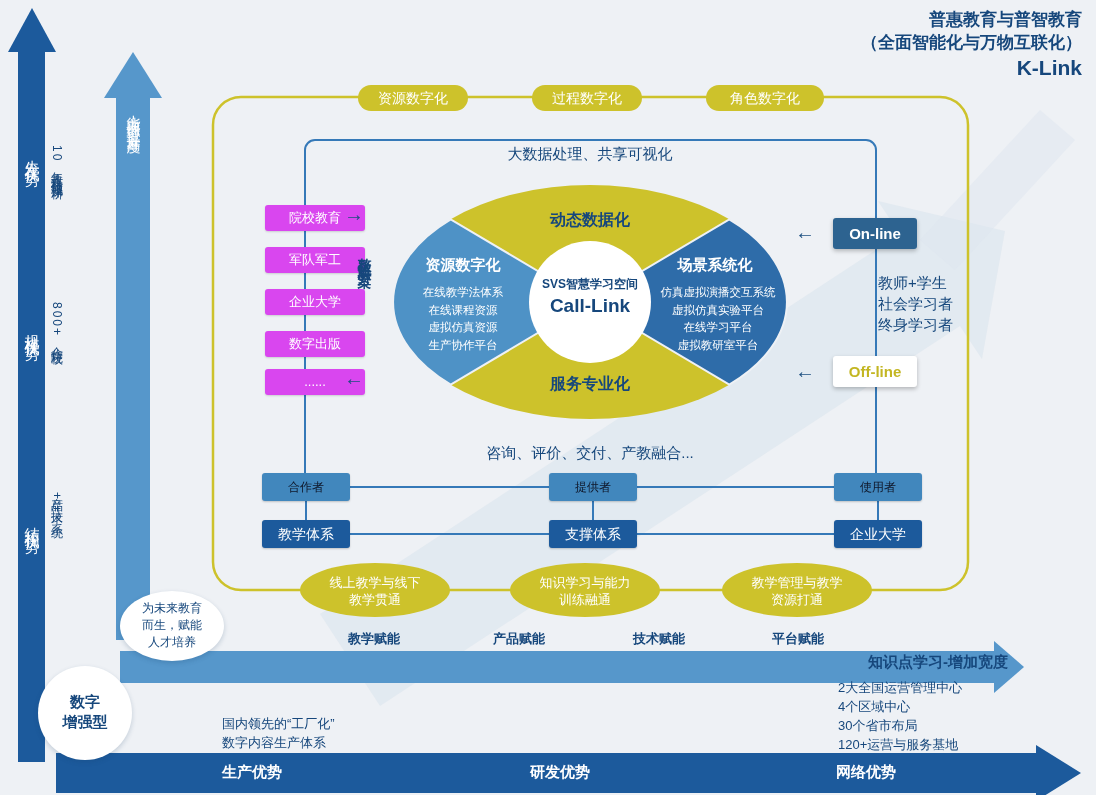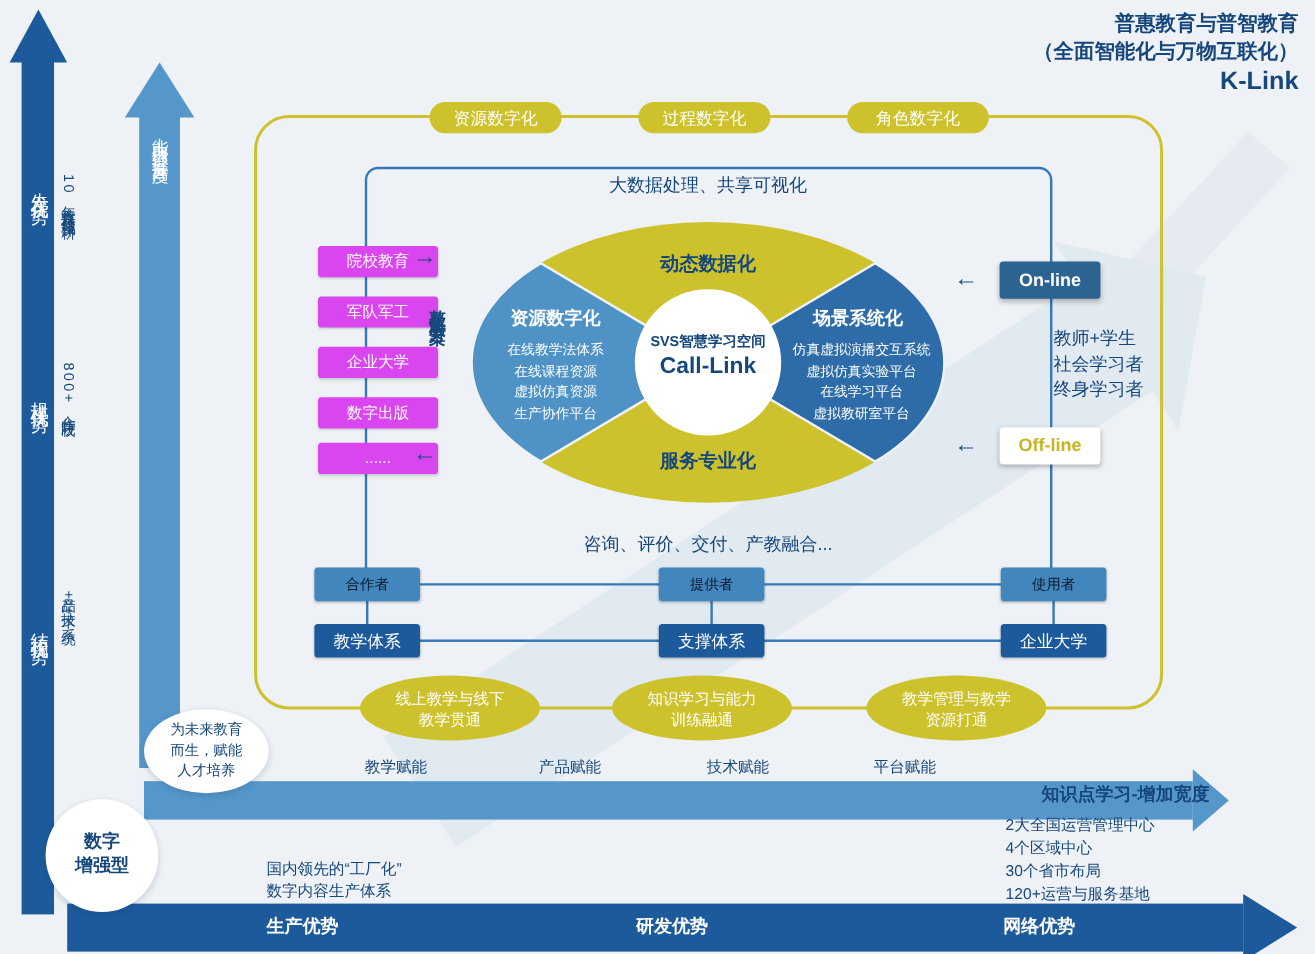--- a/index.html
+++ b/index.html
@@ -19,21 +19,21 @@
   
   .vbar{background:#1c5a9c;}
   .vbar-head{width:0;height:0;border-left:24px solid transparent;border-right:24px solid transparent;border-bottom:44px solid #1c5a9c;}
   .cap-bar{background:#5697cb;}
   .cap-head{width:0;height:0;border-left:29px solid transparent;border-right:29px solid transparent;border-bottom:46px solid #5697cb;}
   .axis-label{writing-mode:vertical-rl;color:#fff;font-size:15px;letter-spacing:4px;line-height:26px;}
   .axis-note{writing-mode:vertical-rl;color:#16477c;font-size:12px;letter-spacing:2px;line-height:16px;}
 
   .kn-bar{background:#5697cb;}
   .kn-head{width:0;height:0;border-top:26px solid transparent;border-bottom:26px solid transparent;border-left:30px solid #5697cb;}
-  .kn-label{font-size:13px;font-weight:normal;color:#16477c;text-align:left;width:96px;}
+  .kn-label{font-size:13px;font-weight:bold;color:#16477c;text-align:right;width:96px;}
   .bb-bar{background:#1c5a9c;}
   .bb-head{width:0;height:0;border-top:28px solid transparent;border-bottom:28px solid transparent;border-left:45px solid #1c5a9c;}
   .bb-label{font-size:15px;font-weight:bold;color:#fff;text-align:center;width:100px;}
 
   
   .pill{height:26px;line-height:26px;border-radius:13px;background:#cdc22b;color:#fff;font-size:14px;text-align:center;}
   .graybox{width:100px;height:26px;line-height:26px;border-radius:3px;background:#d946ef;color:#fff;font-size:13px;text-align:center;box-shadow:0 1px 2px rgba(0,0,0,.15);}
   .rolebox{width:88px;height:28px;line-height:28px;border-radius:3px;background:#4187bd;color:#0f172a;font-size:12px;text-align:center;box-shadow:0 1px 2px rgba(0,0,0,.2);}
   .sysbox{width:88px;height:28px;line-height:28px;border-radius:3px;background:#1c5a9c;color:#fff;font-size:14px;text-align:center;box-shadow:0 1px 2px rgba(0,0,0,.2);}
   .modebox{width:84px;height:31px;line-height:31px;border-radius:3px;font-size:15px;font-weight:bold;text-align:center;box-shadow:0 2px 4px rgba(0,0,0,.25);}

